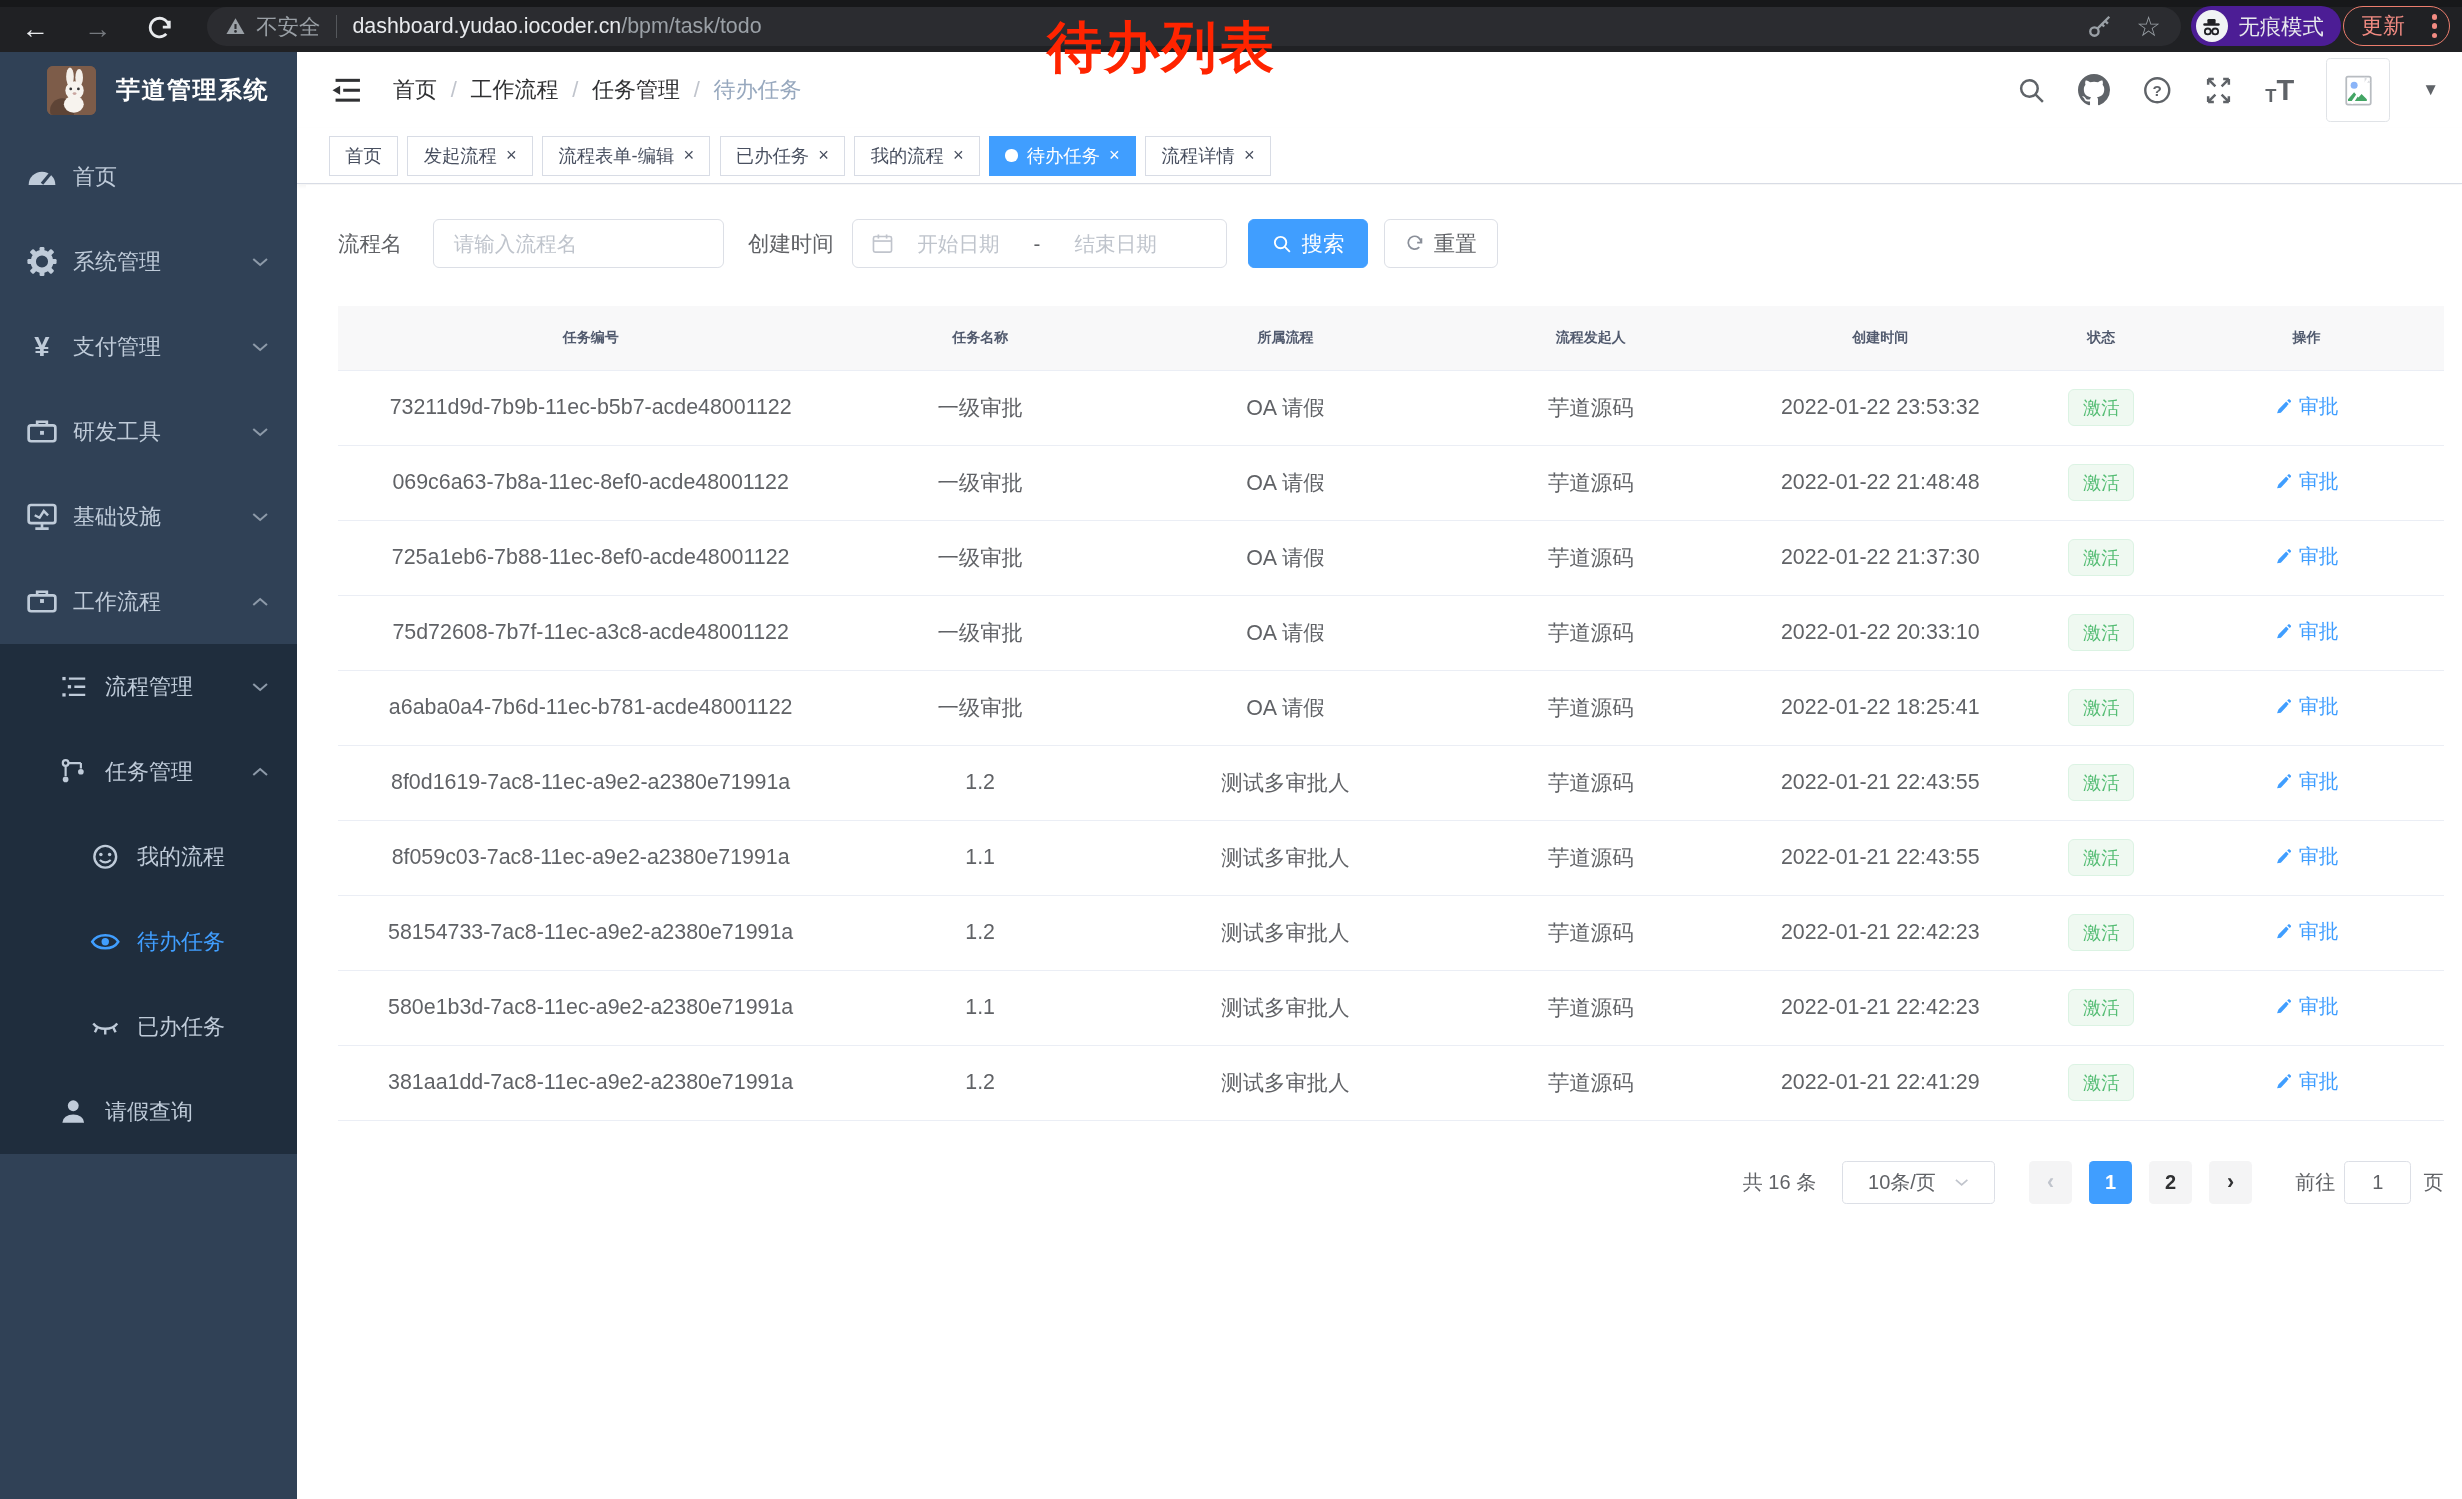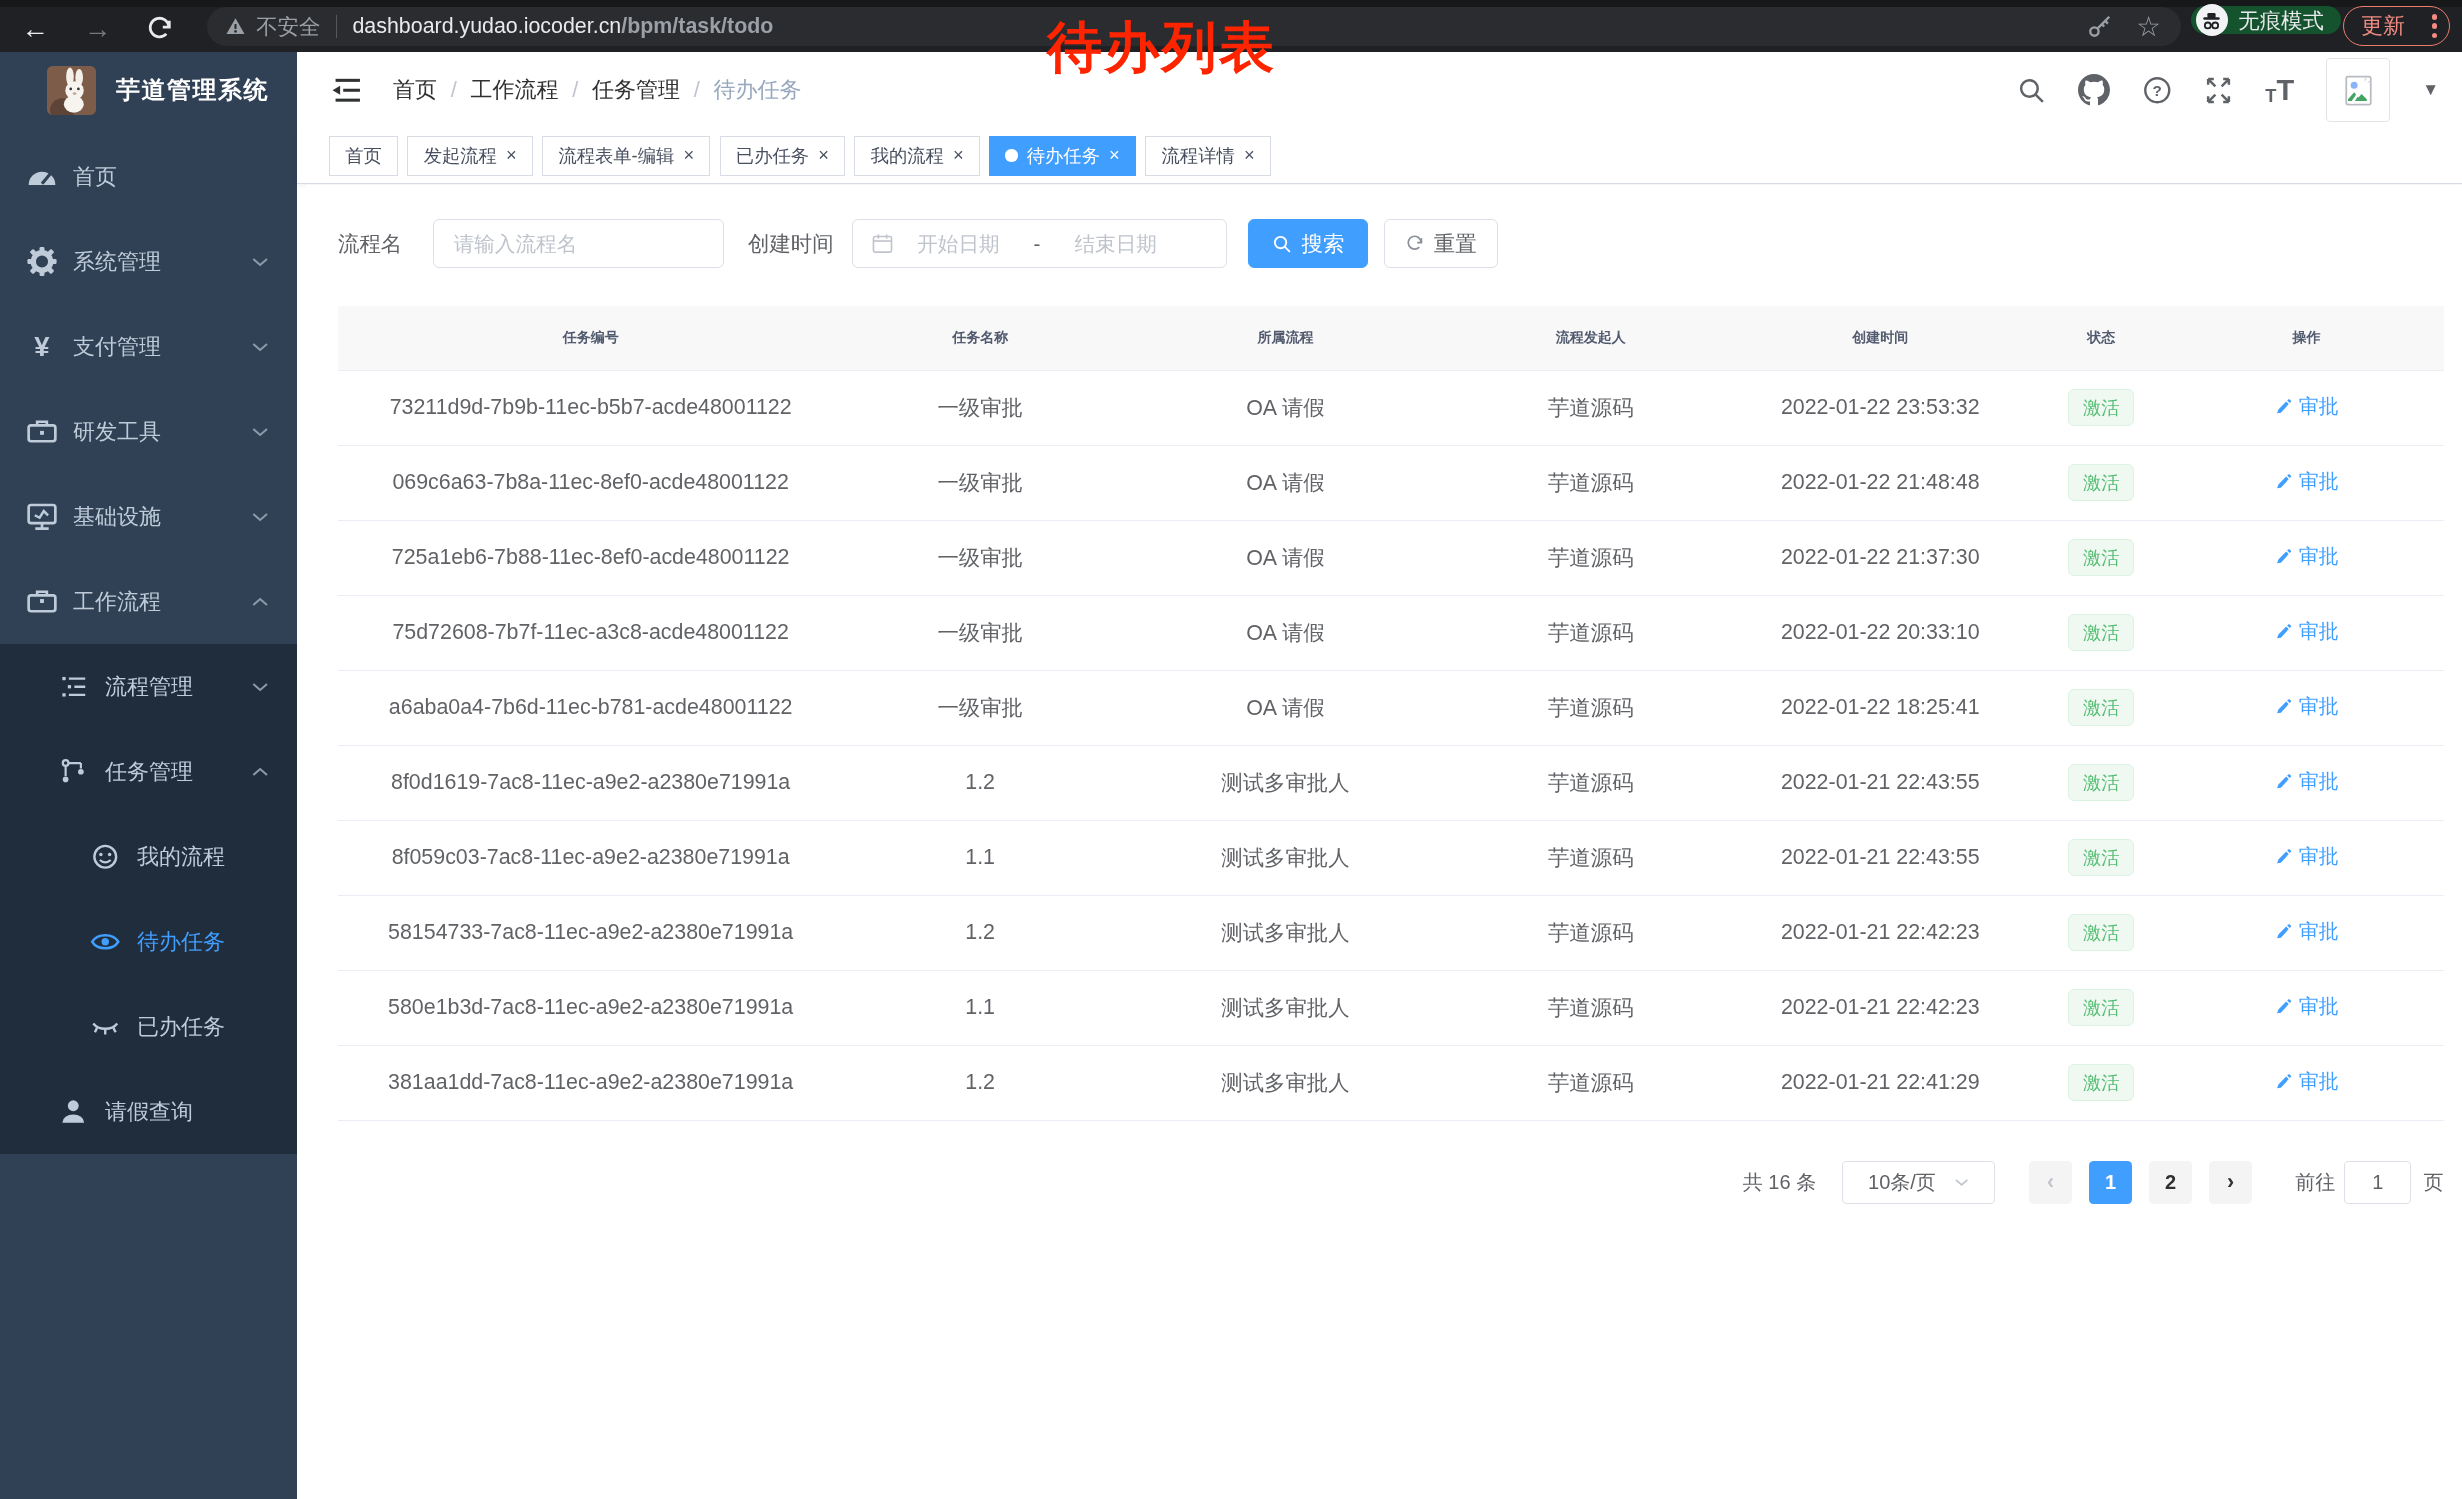--- a/index.html
+++ b/index.html
@@ -13,24 +13,24 @@
   .nav-icons { position:absolute; left:20px; top:6.9px; height:45px; display:flex; align-items:center; gap:32px; }
   .nav-ic { width:30.5px; height:30.5px; display:flex; align-items:center; justify-content:center;
             color:#e8eaed; font-size:27.5px; }
   .nav-ic.dim { color:#75797e; }
   .url-pill { position:absolute; left:207px; top:6.9px; width:1974px; height:39px; border-radius:20px;
               background:#2b2c30; display:flex; align-items:center; color:#9aa0a6; }
   .url-pill .warn { margin-left:17px; }
   .url-sec { font-size:21.4px; color:#9aa0a6; margin-left:9.2px; }
   .url-sep { width:1.5px; height:23px; background:#55585c; margin:0 15.3px; }
   .url-host { font-size:21.4px; color:#e8eaed; }
-  .url-path { font-size:21.4px; color:#9aa0a6;font-weight:bold; }
+  .url-path { font-size:21.4px; color:#9aa0a6; }
   .url-spacer { flex:1; }
   .star-ic { font-size:27.5px; color:#9aa0a6; margin:0 20px 0 23px; }
-  .incog { position:absolute; left:2191px; top:6.1px; height:28px; border-radius:20.6px; background:#14532d;
+  .incog { position:absolute; left:2191px; top:6.1px; height:40px; border-radius:20.6px; background:#4c1d95;
            display:flex; align-items:center; gap:10.7px; padding:0 17px 0 4.6px; }
   .incog-circle { width:32px; height:32px; border-radius:50%; background:#f1f3f4; display:flex;
                   align-items:center; justify-content:center; }
   .incog-label { color:#e8eaed; font-size:21.4px; }
   .update-pill { position:absolute; left:2343px; top:6.1px; width:107px; height:40px; border-radius:20.6px;
                  border:1.5px solid #ec7d6d; color:#f28b82; display:flex; align-items:center;
                  justify-content:space-between; padding:0 12.2px 0 17px; }
   .update-label { font-size:22px; }
   .kebab { display:flex; flex-direction:column; gap:3.8px; }
   .kebab i { width:5.3px; height:5.3px; border-radius:50%; background:#f28b82; }

